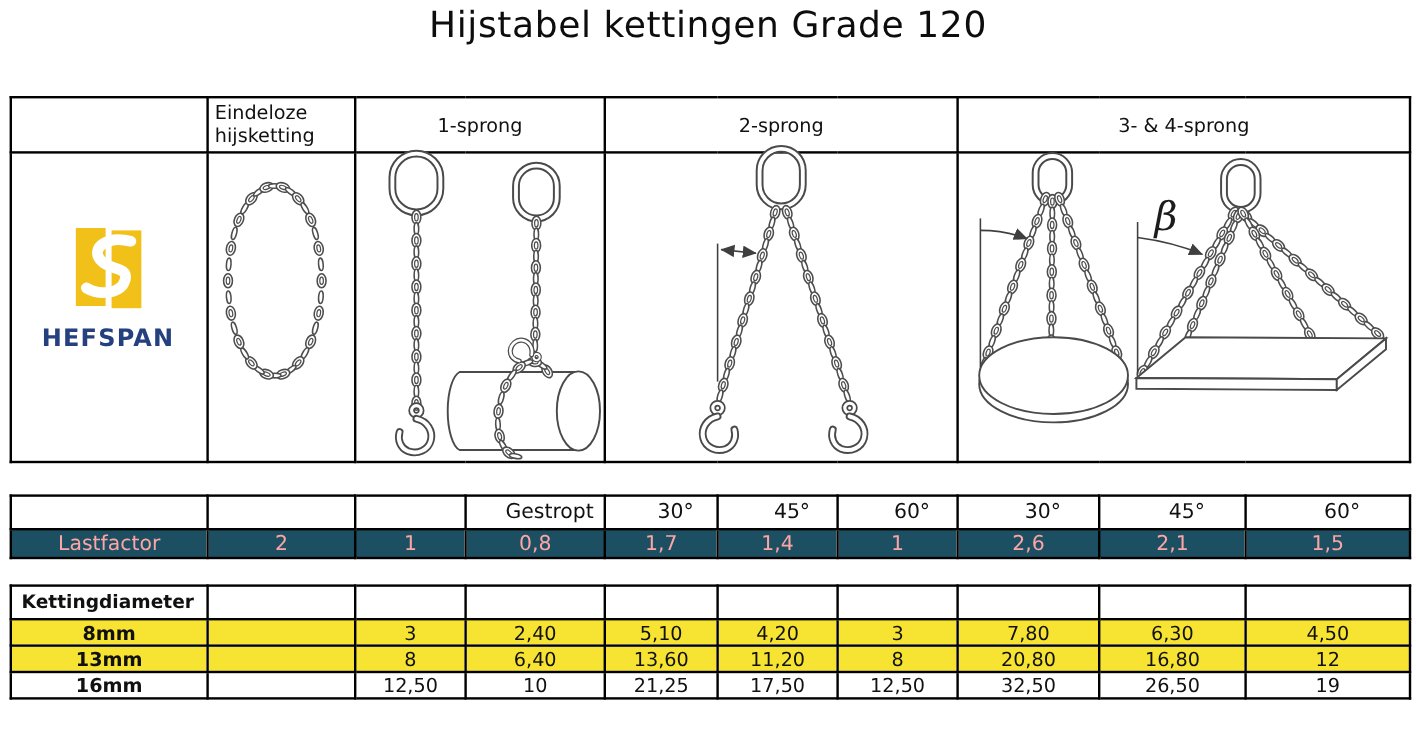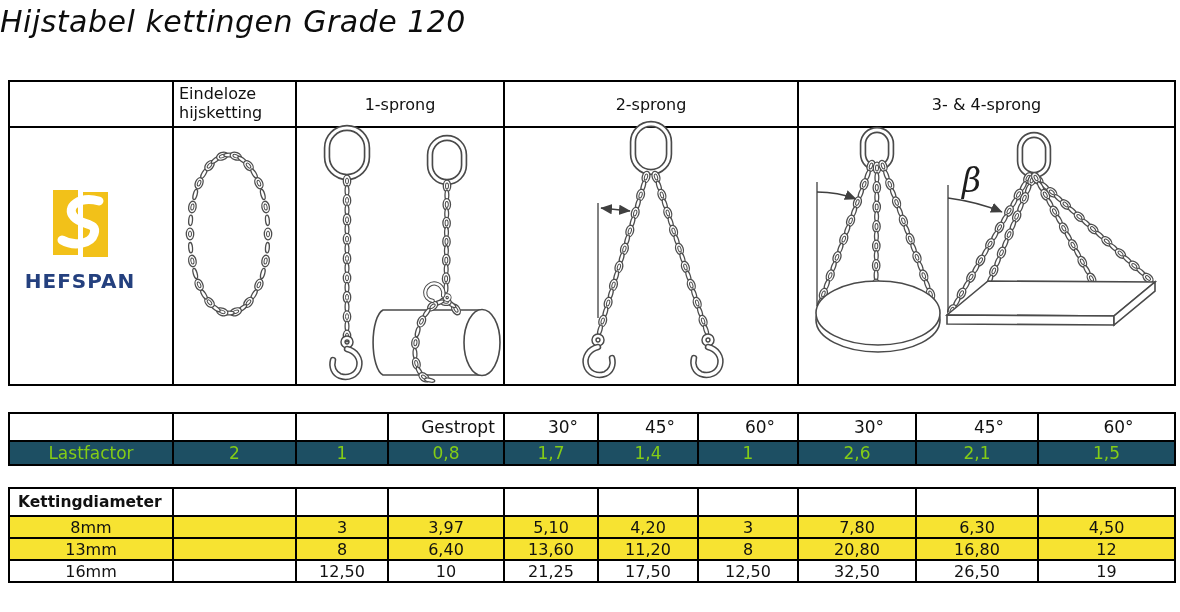--- a/index.html
+++ b/index.html
@@ -1,48 +1,48 @@
 <!DOCTYPE html>
 <html><head>
 <meta charset="utf-8">
 <style>
   html,body{margin:0;padding:0;background:#fff;}
   .page{position:relative;width:1180px;height:612px;background:#fff;overflow:hidden;
         font-family:"DejaVu Sans","Liberation Sans",sans-serif;color:#111;}
-  .title{position:absolute;top:4px;left:0;width:100%;text-align:left;
-         font-size:30px;color:#0d0d0d;letter-spacing:0.5px;font-style:italic;}
+  .title{position:absolute;top:4px;left:0;width:100%;text-align:center;
+         font-size:30px;color:#0d0d0d;letter-spacing:0.5px;}
   table{border-collapse:collapse;table-layout:fixed;}
   td{border:2px solid #000;padding:0;text-align:center;font-size:17px;overflow:hidden;
      vertical-align:middle;}
   .main-table{position:absolute;left:8px;top:80px;width:1168px;}
   .main-table td.hdr{height:44px;font-size:16px;background:#fff;}
   .main-table td.hdr-left{text-align:left;padding-left:5px;line-height:1.18;}
   .main-table td.ill{height:256px;background:#fff;}
   .factor-table{position:absolute;left:8px;top:412px;width:1168px;}
   .factor-table td.fh{height:26px;font-size:17px;background:#fff;padding-left:24px;}
-  .factor-table td.fv{height:22px;background:#1d4f63;color:#84cc16;font-size:17px;}
+  .factor-table td.fv{height:22px;background:#1d4f63;color:#fca5a5;font-size:17px;}
   .capacity-table{position:absolute;left:8px;top:487px;width:1168px;}
   .capacity-table td{font-size:16px;height:20px;background:#fff;}
   .capacity-table td.ch{height:26px;margin-left:20px;}
   .capacity-table td.kdiam{text-align:left;padding-left:8px;font-weight:bold;font-size:15.5px;}
-  .capacity-table td.diam{font-weight:normal;}
+  .capacity-table td.diam{font-weight:bold;}
   .capacity-table tr.hl td{background:#f7e331;}
   svg.overlay{position:absolute;left:0;top:0;pointer-events:none;}
   .lnk{fill:#fff;stroke:#4d4d4d;stroke-width:1.3;}
   .lnk-hole{fill:none;stroke:#4d4d4d;stroke-width:1;}
   .ring-b{fill:none;stroke:#4a4a4a;stroke-width:6.5;}
   .ring-w{fill:none;stroke:#fff;stroke-width:3.2;}
   .tube-b{fill:none;stroke:#4a4a4a;stroke-width:6.5;stroke-linecap:round;}
   .tube-w{fill:none;stroke:#fff;stroke-width:3.4;stroke-linecap:round;}
   .eye-b{fill:none;stroke:#4a4a4a;stroke-width:5.5;}
   .eye-w{fill:none;stroke:#fff;stroke-width:2.6;}
   .fig{fill:#fff;stroke:#4a4a4a;stroke-width:1.6;}
   .ann{fill:none;stroke:#3f3f3f;stroke-width:1.3;}
   .beta{font:italic 33px "DejaVu Serif","Liberation Serif",serif;fill:#1c1c1c;}
-  .logo{position:absolute;left:16px;top:190px;width:128px;text-align:center;}
+  .logo{position:absolute;left:26px;top:190px;width:128px;text-align:center;}
   .logo-text{font-weight:bold;color:#24407e;font-size:20px;letter-spacing:1px;margin-top:8px;}
 </style>
 </head>
 <body>
 
 <div class="page">
 
   <div class="title">Hijstabel kettingen Grade 120</div>
 
   <table class="main-table">
@@ -149,21 +149,21 @@
       <td class="ch"></td>
       <td class="ch"></td>
       <td class="ch"></td>
       <td class="ch"></td>
       <td class="ch"></td>
     </tr>
     <tr class="hl">
       <td class="diam">8mm</td>
       <td></td>
       <td>3</td>
-      <td>3,97</td>
+      <td>2,40</td>
       <td>5,10</td>
       <td>4,20</td>
       <td>3</td>
       <td>7,80</td>
       <td>6,30</td>
       <td>4,50</td>
     </tr>
     <tr class="hl">
       <td class="diam">13mm</td>
       <td></td>

